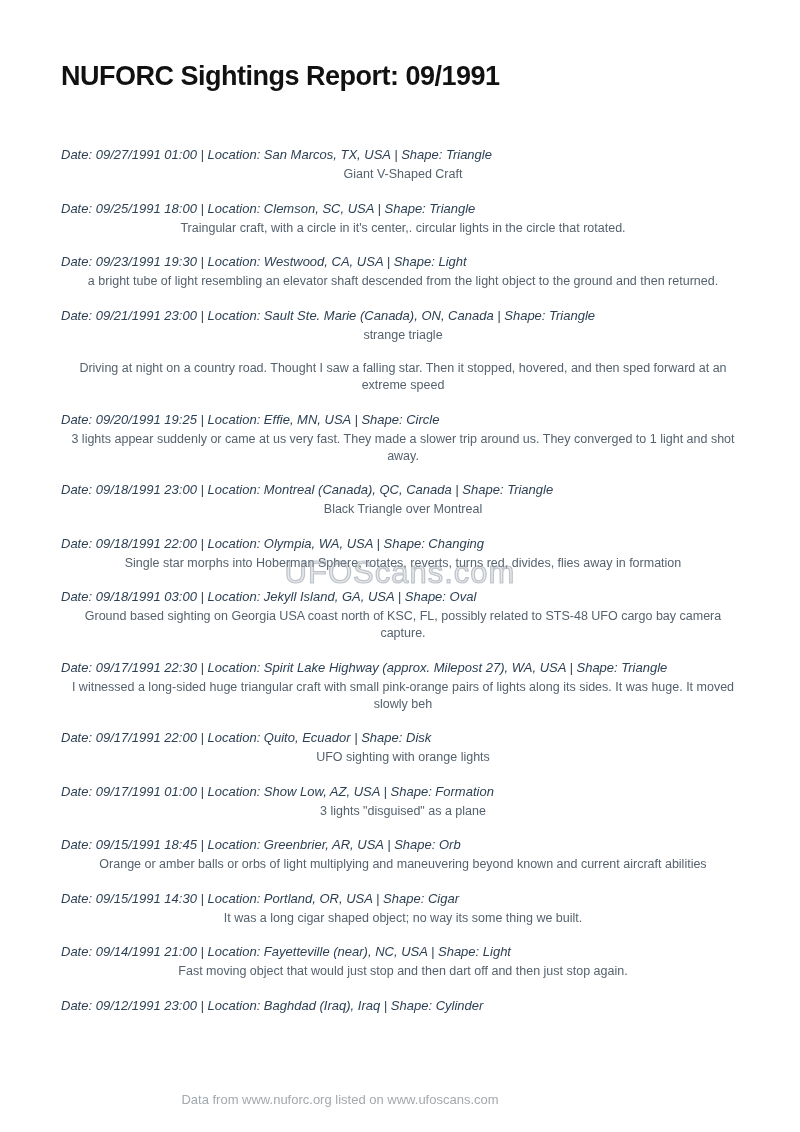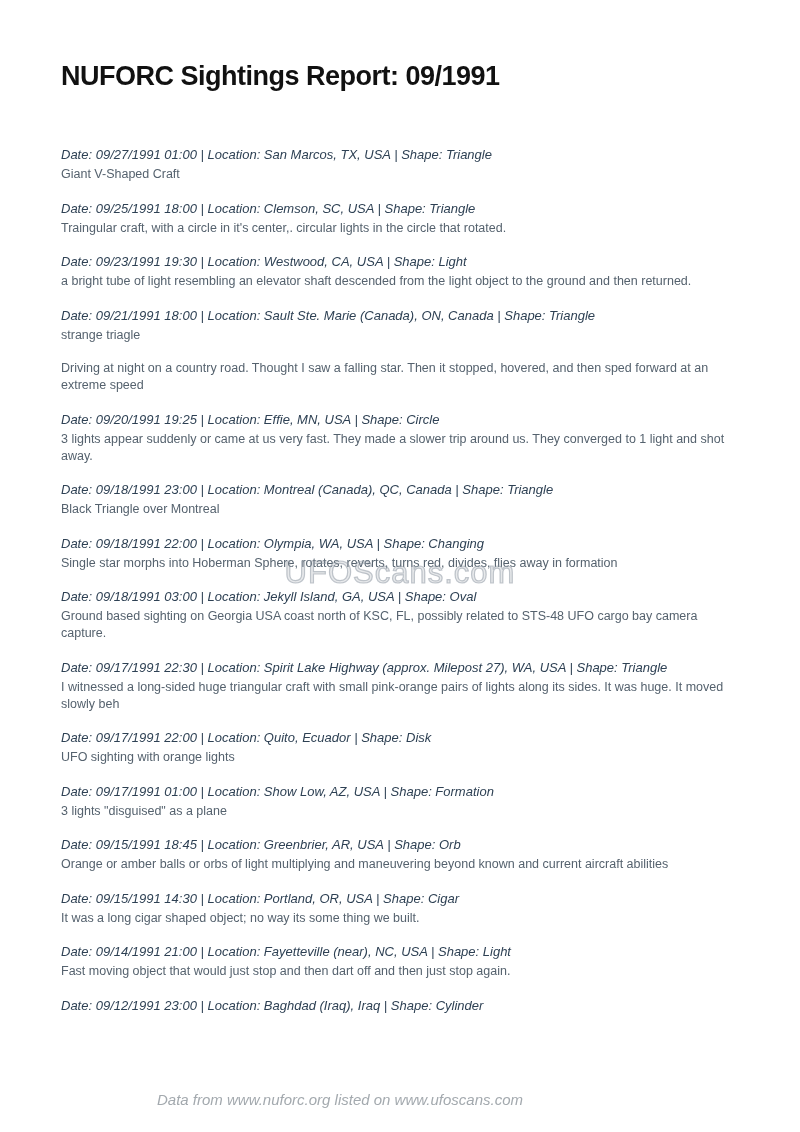--- a/index.html
+++ b/index.html
@@ -34,44 +34,44 @@
     line-height: 17px;
     color: #2e4154;
     white-space: nowrap;
     margin-bottom: 3px;
   }
   .entry-desc {
     font-size: 12.5px;
     line-height: 17px;
     color: #55626e;
     max-width: 684px;
+    text-align: center;
   }
   .watermark {
     position: absolute;
     top: 573px;
     left: 50%;
     transform: translate(-50%, -50%);
     font-size: 31px;
     font-weight: normal;
     letter-spacing: 1px;
     color: rgba(145, 155, 165, 0.22);
     -webkit-text-stroke: 1.2px rgba(145, 155, 165, 0.55);
     white-space: nowrap;
     pointer-events: none;
   }
   .page-footer {
     position: absolute;
     top: 1092px;
     left: 0;
     width: 680px;
     text-align: center;
-    font-size: 15px;
+    font-size: 13px;
     line-height: 15px;
     color: #a3a9ae;
-    font-style: italic;
   }
 </style>
 </head>
 <body>
 
 <div class="page">
   <h1 class="page-title">NUFORC Sightings Report: 09/1991</h1>
 
   <div id="entries">
   <div class="entry">
@@ -83,21 +83,21 @@
     <div class="entry-header">Date: 09/25/1991 18:00 | Location: Clemson, SC, USA | Shape: Triangle</div>
     <div class="entry-desc">Traingular craft, with a circle in it's center,. circular lights in the circle that rotated.</div>
   </div>
 
   <div class="entry">
     <div class="entry-header">Date: 09/23/1991 19:30 | Location: Westwood, CA, USA | Shape: Light</div>
     <div class="entry-desc">a bright tube of light resembling an elevator shaft descended from the light object to the ground and then returned.</div>
   </div>
 
   <div class="entry">
-    <div class="entry-header">Date: 09/21/1991 18:00 | Location: Sault Ste. Marie (Canada), ON, Canada | Shape: Triangle</div>
+    <div class="entry-header">Date: 09/21/1991 23:00 | Location: Sault Ste. Marie (Canada), ON, Canada | Shape: Triangle</div>
     <div class="entry-desc">strange triagle</div>
   </div>
 
   <div class="entry">
     <div class="entry-desc">Driving at night on a country road. Thought I saw a falling star. Then it stopped, hovered, and then sped forward at an extreme speed</div>
   </div>
 
   <div class="entry">
     <div class="entry-header">Date: 09/20/1991 19:25 | Location: Effie, MN, USA | Shape: Circle</div>
     <div class="entry-desc">3 lights appear suddenly or came at us very fast. They made a slower trip around us. They converged to 1 light and shot away.</div>

